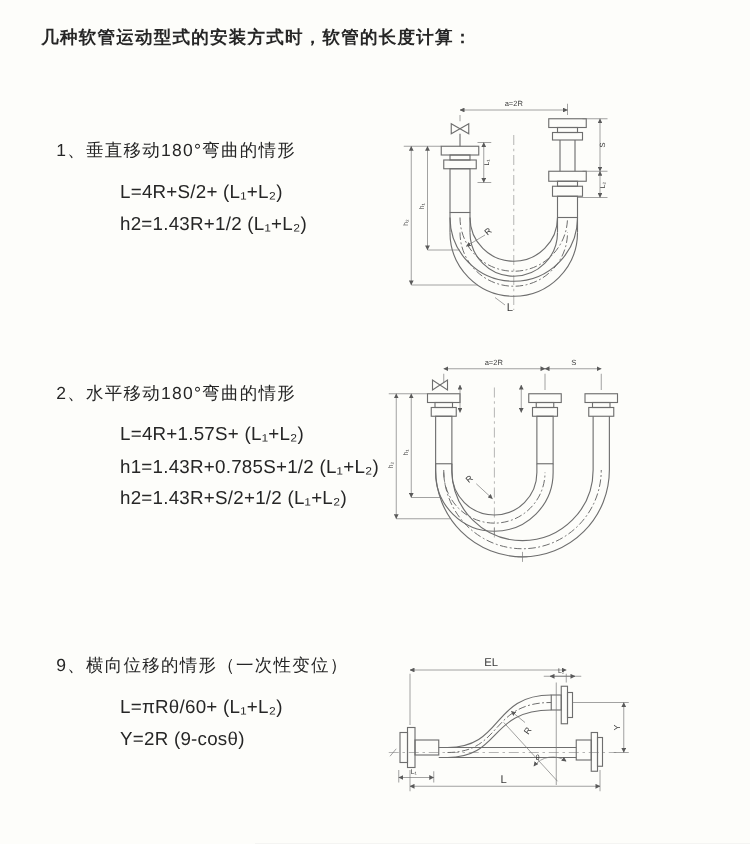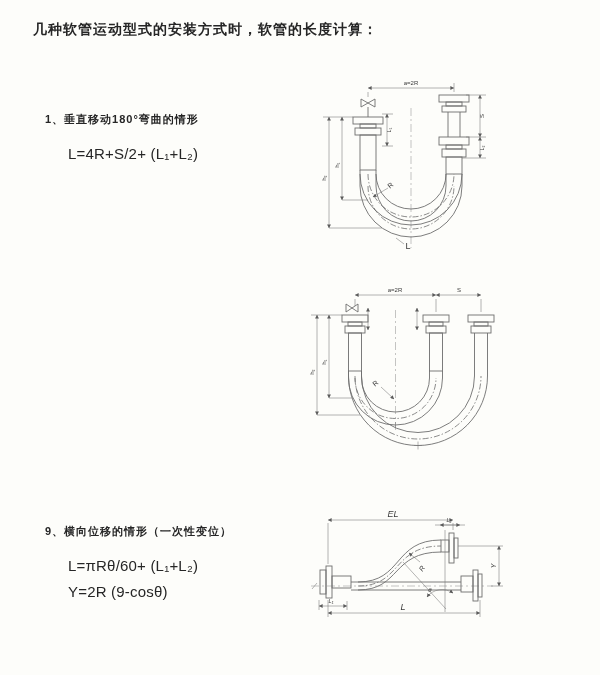--- a/index.html
+++ b/index.html
@@ -6,23 +6,23 @@
   .page{
     position:relative;width:600px;height:675px;margin:0 auto;
     background:#fdfdfa;overflow:hidden;
     font-family:"Liberation Sans","DejaVu Sans",sans-serif;color:#262626;
   }
   .header{
     position:absolute;left:33px;top:21px;
     font-size:14px;font-weight:bold;letter-spacing:1px;white-space:nowrap;
   }
   .section{position:absolute;left:45px;}
-  .sec-title{font-size:11px;font-weight:bold;letter-spacing:1px;height:18px;white-space:nowrap;}
+  .sec-title{font-size:14px;font-weight:normal;letter-spacing:1px;height:18px;white-space:nowrap;}
   .formulas{margin:11px 0 0 23px;}
-  .formula{font-size:15px;letter-spacing:0.2px;line-height:25.5px;height:25.5px;white-space:nowrap;}
+  .formula{font-size:15px;letter-spacing:0.2px;line-height:25.5px;height:25.5px;white-space:nowrap;margin-left:28px;}
   .diagram{position:absolute;}
   svg{display:block;overflow:visible;}
   svg text{font-family:"Liberation Sans","DejaVu Sans",sans-serif;fill:#3a3a3a;}
   .dl{font-size:6px;}
   .dls{font-size:5.5px;}
   .dlm{font-size:7px;}
   .dlg{font-size:9px;}
   .ln{stroke:#6e6e6e;stroke-width:0.9;fill:none;}
   .lt{stroke:#787878;stroke-width:0.55;fill:none;}
   .cl{stroke:#8a8a8a;stroke-width:0.5;fill:none;stroke-dasharray:8 3 2 3;}
@@ -32,23 +32,32 @@
 <body>
 
 <div class="page">
 
   <div class="header">几种软管运动型式的安装方式时，软管的长度计算：</div>
 
   <div class="section" style="top:112px;">
     <div class="sec-title">1、垂直移动180°弯曲的情形</div>
     <div class="formulas">
       <div class="formula">L=4R+S/2+ (L₁+L₂)</div>
+      <div class="formula">h2=1.43R+1/2 (L₁+L₂)</div>
     </div>
   </div>
 
+  <div class="section" style="top:306px;">
+    <div class="sec-title">2、水平移动180°弯曲的情形</div>
+    <div class="formulas">
+      <div class="formula">L=4R+1.57S+ (L₁+L₂)</div>
+      <div class="formula">h1=1.43R+0.785S+1/2 (L₁+L₂)</div>
+      <div class="formula">h2=1.43R+S/2+1/2 (L₁+L₂)</div>
+    </div>
+  </div>
 
   <div class="section" style="top:524px;">
     <div class="sec-title">9、横向位移的情形（一次性变位）</div>
     <div class="formulas">
       <div class="formula">L=πRθ/60+ (L₁+L₂)</div>
       <div class="formula">Y=2R (9-cosθ)</div>
     </div>
   </div>
 
   <div class="diagram" style="left:298px;top:70px;">
@@ -238,21 +247,21 @@
       </g>
 
       <g>
         <line class="lt" x1="111" y1="163.5" x2="119" y2="163.5"></line>
         <line class="lt" x1="115" y1="159.5" x2="115" y2="167.5"></line>
         <line class="lt" x1="92.5" y1="140" x2="92.5" y2="146"></line>
       </g>
     </svg>
   </div>
 
-  <div class="diagram" style="left:303px;top:500px;font-style:italic;">
+  <div class="diagram" style="left:303px;top:516px;">
     <svg width="295" height="160" viewBox="0 0 295 160">
       <defs>
         <marker id="a3" viewBox="0 0 8 8" refX="7.5" refY="4" markerWidth="7" markerHeight="7" orient="auto-start-reverse">
           <path d="M0,0L8,4L0,8z" fill="#5a5a5a"></path>
         </marker>
       </defs>
 
       <g>
         <line class="cl" x1="8" y1="86" x2="190" y2="86"></line>
         <line class="lt" x1="9" y1="89" x2="14" y2="83"></line>

